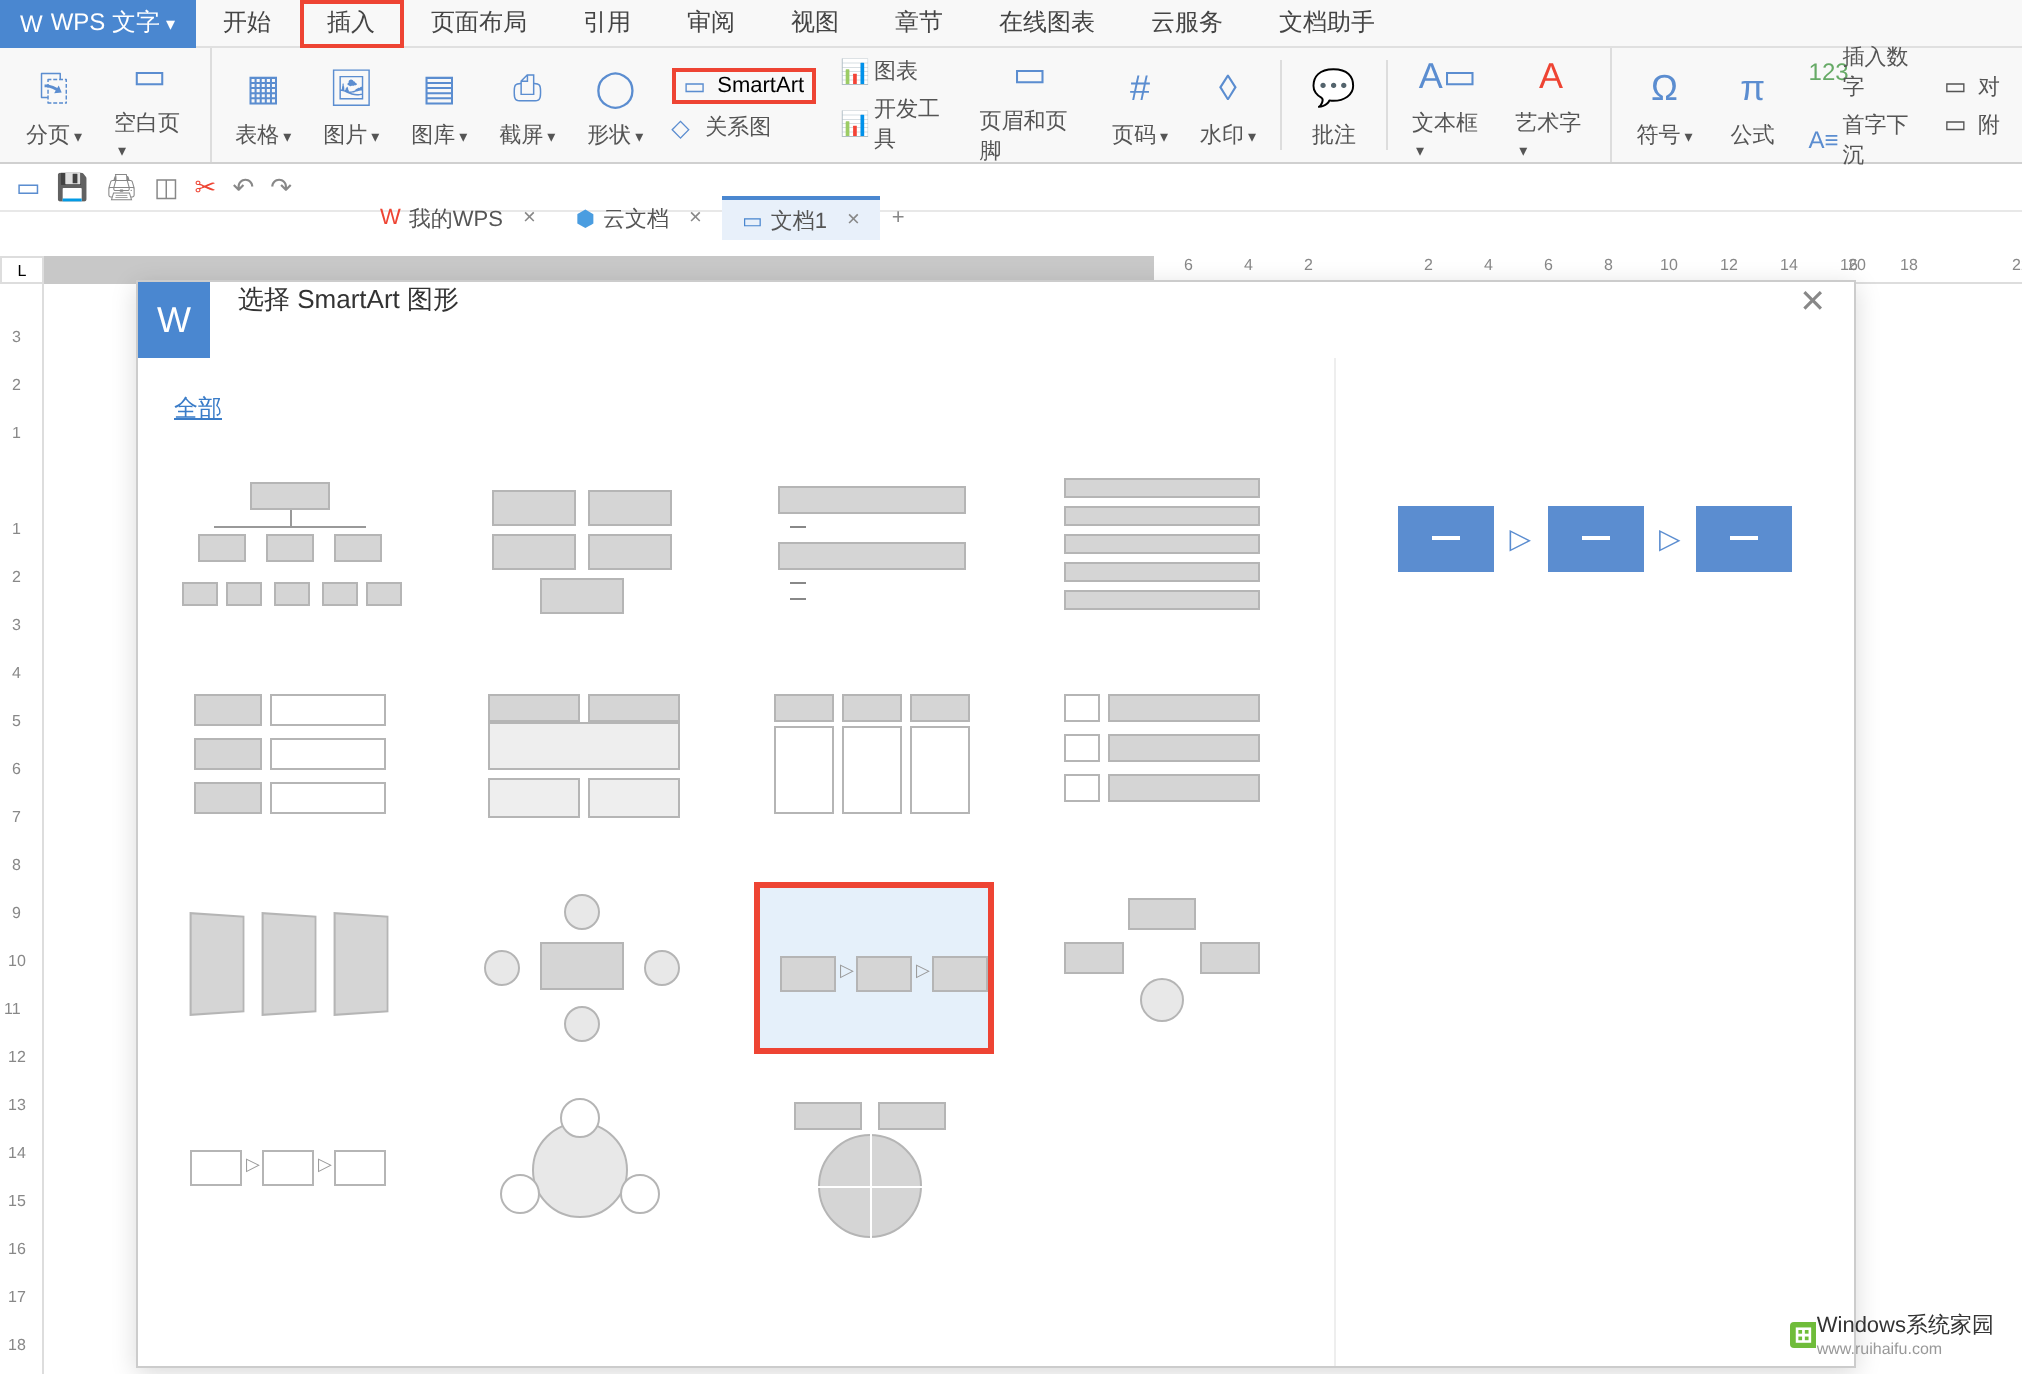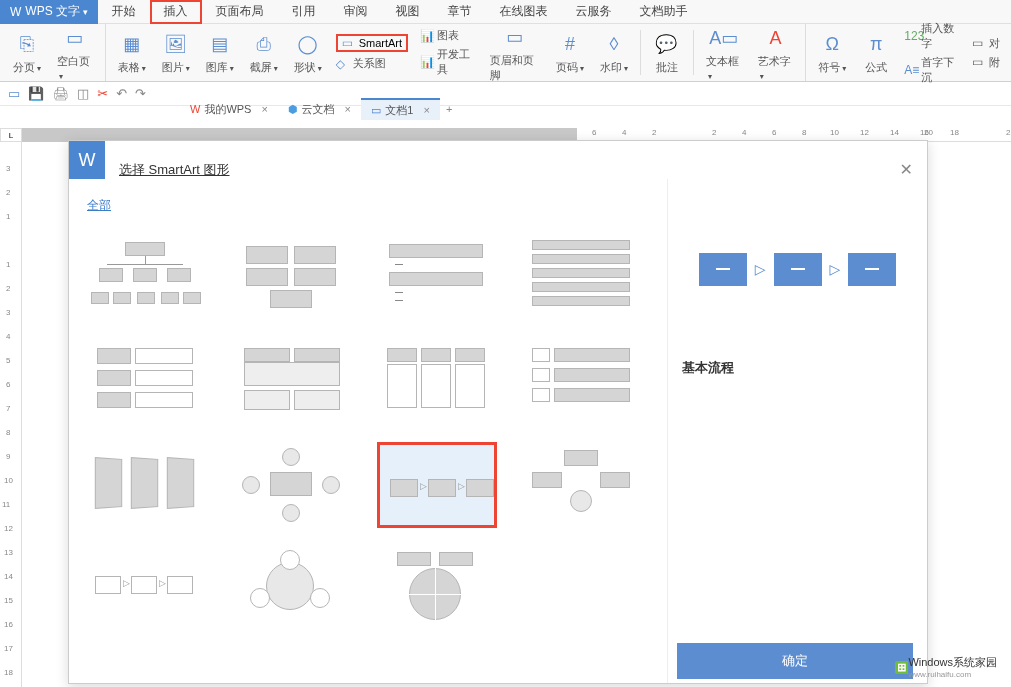--- a/index.html
+++ b/index.html
@@ -41,21 +41,21 @@
     .ruler-h { position: absolute; top: 128px; left: 22px; right: 0; height: 14px; background: #fff; border-bottom: 1px solid #ddd; font-size: 8px; color: #888; display: flex; }
     .ruler-v { position: absolute; top: 142px; left: 0; width: 22px; bottom: 0; background: #fff; border-right: 1px solid #ddd; }
     .ruler-corner { position: absolute; top: 128px; left: 0; width: 22px; height: 14px; background: #fff; border: 1px solid #ddd; display: flex; align-items: center; justify-content: center; font-size: 8px; }
     .ruler-tick { position: absolute; font-size: 8px; color: #888; }
     .ruler-dark { position: absolute; left: 0; top: 0; height: 14px; background: #c8c8c8; }
     
     
     .dialog { position: absolute; top: 140px; left: 68px; width: 860px; height: 544px; background: #fff; border: 1px solid #ccc; box-shadow: 0 3px 12px rgba(0,0,0,0.15); display: flex; flex-direction: column; }
     .dialog-header { background: #4a87d0; height: 38px; display: flex; align-items: center; }
     .dialog-logo { width: 36px; height: 38px; display: flex; align-items: center; justify-content: center; color: #fff; font-size: 18px; }
-    .dialog-title-wrap { flex: 1; background: #fff; height: 38px; display: flex; align-items: flex-end; padding: 0 14px; position: relative; color: #333; font-size: 13px; text-decoration: underline; }
+    .dialog-title-wrap { flex: 1; background: #fff; height: 38px; display: flex; align-items: flex-start; padding: 0 14px; position: relative; color: #333; font-size: 13px; }
     .dialog-close { position: absolute; right: 14px; color: #888; font-size: 16px; cursor: pointer; }
     .dialog-body { flex: 1; display: flex; }
     .dialog-left { flex: 1; padding: 16px 18px; overflow-y: auto; }
     .dialog-right { width: 260px; padding: 30px 14px; border-left: 1px solid #eee; display: flex; flex-direction: column; }
     
     .filter-link { color: #3a7cc8; font-size: 12px; text-decoration: underline; margin-bottom: 20px; display: inline-block; }
     
     .thumbs-grid { display: grid; grid-template-columns: repeat(4, 1fr); gap: 18px; }
     .thumb { width: 120px; height: 86px; background: #fff; display: flex; align-items: center; justify-content: center; cursor: pointer; position: relative; }
     .thumb.selected { background: #e5f0fa; border: 3px solid #e43; padding: 4px; }
@@ -443,22 +443,20 @@
           </div>
         <span class="preview-arrow">▷</span>
         <div class="preview-box">
             <div class="preview-dash"></div>
           </div>
         <span class="preview-arrow">▷</span>
         <div class="preview-box">
             <div class="preview-dash"></div>
           </div>
       </div>
-      <div class="preview-title">基本流程</div>
-      <button class="ok-btn">确定</button>
     </div>
   </div>
 </div>
 
 <div class="watermark">
   <span class="watermark-logo">⊞</span>
   <div>
     <div>Windows系统家园</div>
     <div class="sub">www.ruihaifu.com</div>
   </div>

